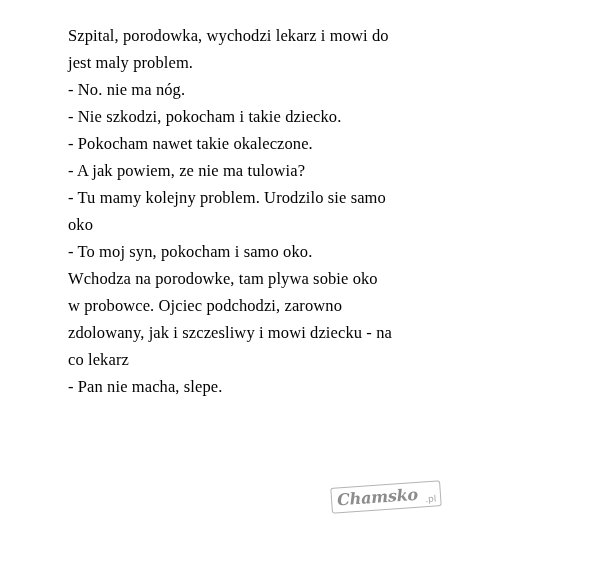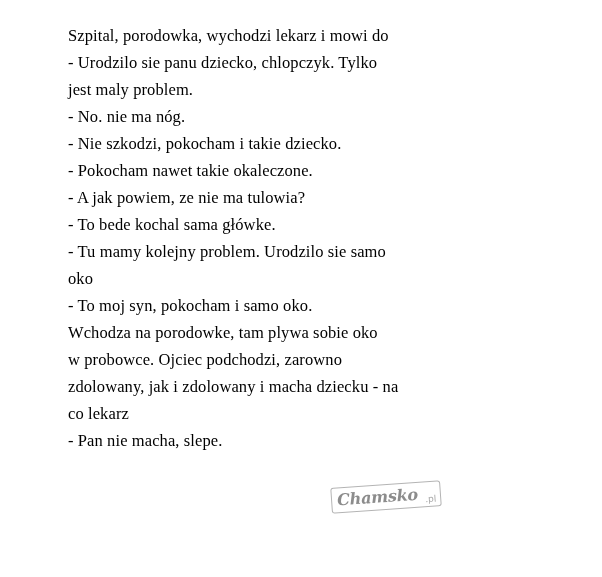--- a/index.html
+++ b/index.html
@@ -76,33 +76,31 @@
     color: #a8a8a8;
   }
 </style>
 </head>
 <body>
 
 <div class="page">
 
   <div class="joke-text">
     <p class="joke-line">Szpital, porodowka, wychodzi lekarz i mowi do</p>
-    <p class="joke-line">- Urodzilo sie panu dziecko, chlopczyk. Tylko</p>
     <p class="joke-line">jest maly problem.</p>
     <p class="joke-line">- No. nie ma nóg.</p>
     <p class="joke-line">- Nie szkodzi, pokocham i takie dziecko.</p>
     <p class="joke-line">- Pokocham nawet takie okaleczone.</p>
     <p class="joke-line">- A jak powiem, ze nie ma tulowia?</p>
-    <p class="joke-line">- To bede kochal sama główke.</p>
     <p class="joke-line">- Tu mamy kolejny problem. Urodzilo sie samo</p>
     <p class="joke-line">oko</p>
     <p class="joke-line">- To moj syn, pokocham i samo oko.</p>
     <p class="joke-line">Wchodza na porodowke, tam plywa sobie oko</p>
     <p class="joke-line">w probowce. Ojciec podchodzi, zarowno</p>
-    <p class="joke-line">zdolowany, jak i zdolowany i macha dziecku - na</p>
+    <p class="joke-line">zdolowany, jak i szczesliwy i mowi dziecku - na</p>
     <p class="joke-line">co lekarz</p>
     <p class="joke-line">- Pan nie macha, slepe.</p>
   </div>
 
   <div class="watermark">
     <div class="wm-inner">
       <span class="wm-main">Chamsko</span>
       <span class="wm-suffix">.pl</span>
     </div>
   </div>

